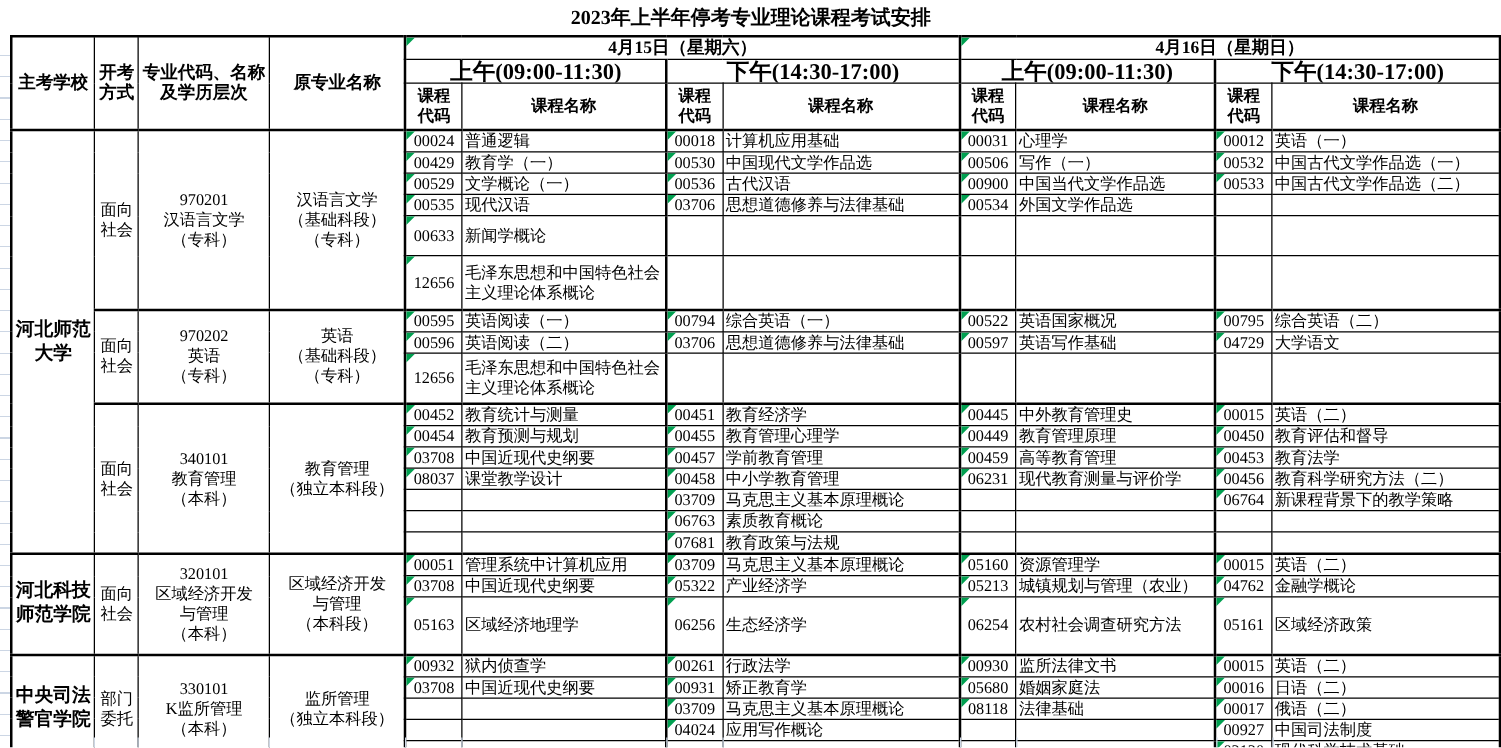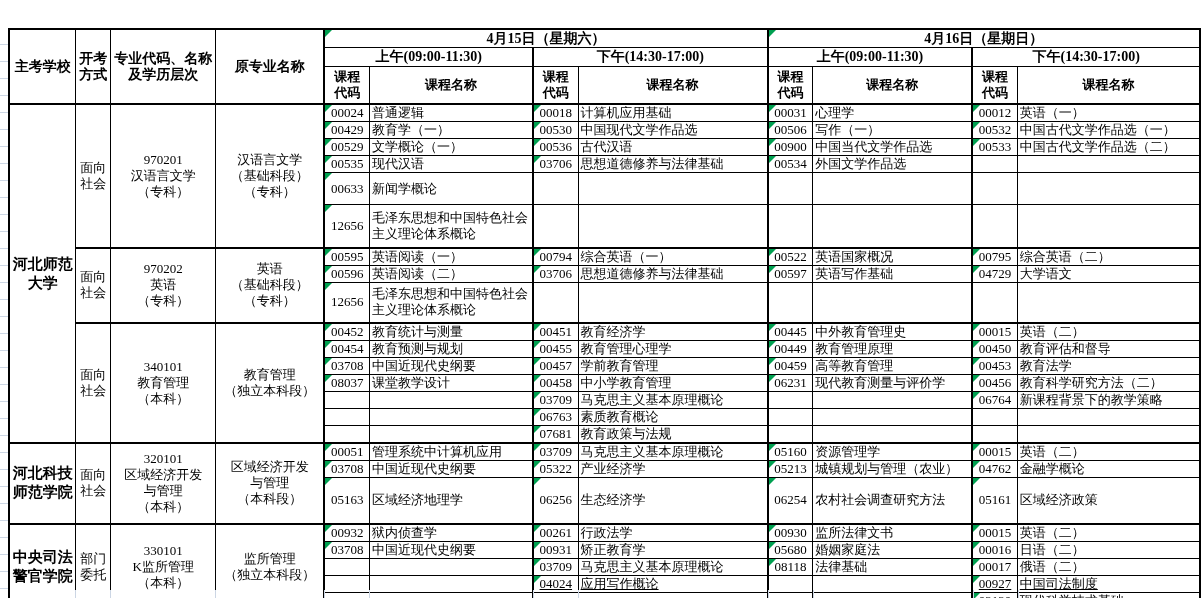--- a/index.html
+++ b/index.html
@@ -3,39 +3,40 @@
 <meta charset="utf-8">
 <style>
   html,body{margin:0;padding:0;background:#fff;}
   body{width:1201px;height:598px;font-family:"Liberation Serif","DejaVu Serif",serif;color:#000;}
   .sheet{position:relative;width:1201px;height:598px;overflow:hidden;background:#fff;}
   .title{position:absolute;top:4px;left:0;width:100%;text-align:center;font-size:16px;font-weight:bold;font-family:"Liberation Serif","DejaVu Serif",serif;}
   table{position:absolute;top:28px;left:8px;border-collapse:collapse;table-layout:fixed;border:2px solid #000;}
   th,td{border:1px solid #000;padding:0 2px;font-size:13px;line-height:16px;overflow:hidden;white-space:pre-line;position:relative;vertical-align:middle;}
   th{font-weight:bold;text-align:center;}
   .r-date th{height:17px;font-size:14px;}
-  .r-sess th{height:18px;font-size:14px;}
+  .r-sess th{height:18px;font-size:18px;}
   .r-sub th{height:36px;border-bottom-width:2px;}
   .v2r{border-right-width:2px !important;}
   tr.ptop td{border-top-width:2px;}
   .left-h{font-size:14px;}
   .school-cell{font-weight:bold;font-size:15px;text-align:center;line-height:19px;}
   .center-cell{text-align:center;}
   .code-cell{text-align:center;}
   .name-cell{text-align:left;}
   .tri-icon{position:absolute;top:0;left:0;width:0;height:0;border-top:7px solid var(--marker,#00A050);border-right:7px solid transparent;}
   .gutter{position:absolute;left:0;top:28px;width:8px;height:563px;
     background:repeating-linear-gradient(to bottom,transparent 0,transparent 16px,var(--grid,#ccd6e4) 16px,var(--grid,#ccd6e4) 17px);}
   .bottom-strip{position:absolute;left:8px;top:590px;width:1193px;height:8px;}
   .bottom-strip i{position:absolute;top:0;width:1px;height:8px;background:var(--grid,#ccd6e4);}
 </style>
 </head>
 <body>
 
 <div class="sheet">
+  <div class="title">2023年上半年停考专业理论课程考试安排</div>
   <div class="gutter"></div>
 
   <table id="exam-table">
     <colgroup>
       <col style="width:67px">
         <col style="width:35px">
         <col style="width:105px">
         <col style="width:109px">
       <col style="width:45px">
         <col style="width:164px">
@@ -327,21 +328,21 @@
         <tr style="height: 17px;">
           <td class="code-cell"></td>
           <td class="name-cell v2r"></td>
           <td class="code-cell"><span class="tri-icon"></span><span>03709</span></td>
           <td class="name-cell v2r"><span>马克思主义基本原理概论</span></td>
           <td class="code-cell"><span class="tri-icon"></span><span>08118</span></td>
           <td class="name-cell v2r"><span>法律基础</span></td>
           <td class="code-cell"><span class="tri-icon"></span><span>00017</span></td>
           <td class="name-cell"><span>俄语（二）</span></td>
         </tr>
-        <tr style="height: 17px; text-decoration: underline;">
+        <tr style="height: 17px;">
           <td class="code-cell"></td>
           <td class="name-cell v2r"></td>
           <td class="code-cell"><span class="tri-icon"></span><span>04024</span></td>
           <td class="name-cell v2r"><span>应用写作概论</span></td>
           <td class="code-cell"></td>
           <td class="name-cell v2r"></td>
           <td class="code-cell"><span class="tri-icon"></span><span>00927</span></td>
           <td class="name-cell"><span>中国司法制度</span></td>
         </tr>
         <tr style="height: 17px;">

